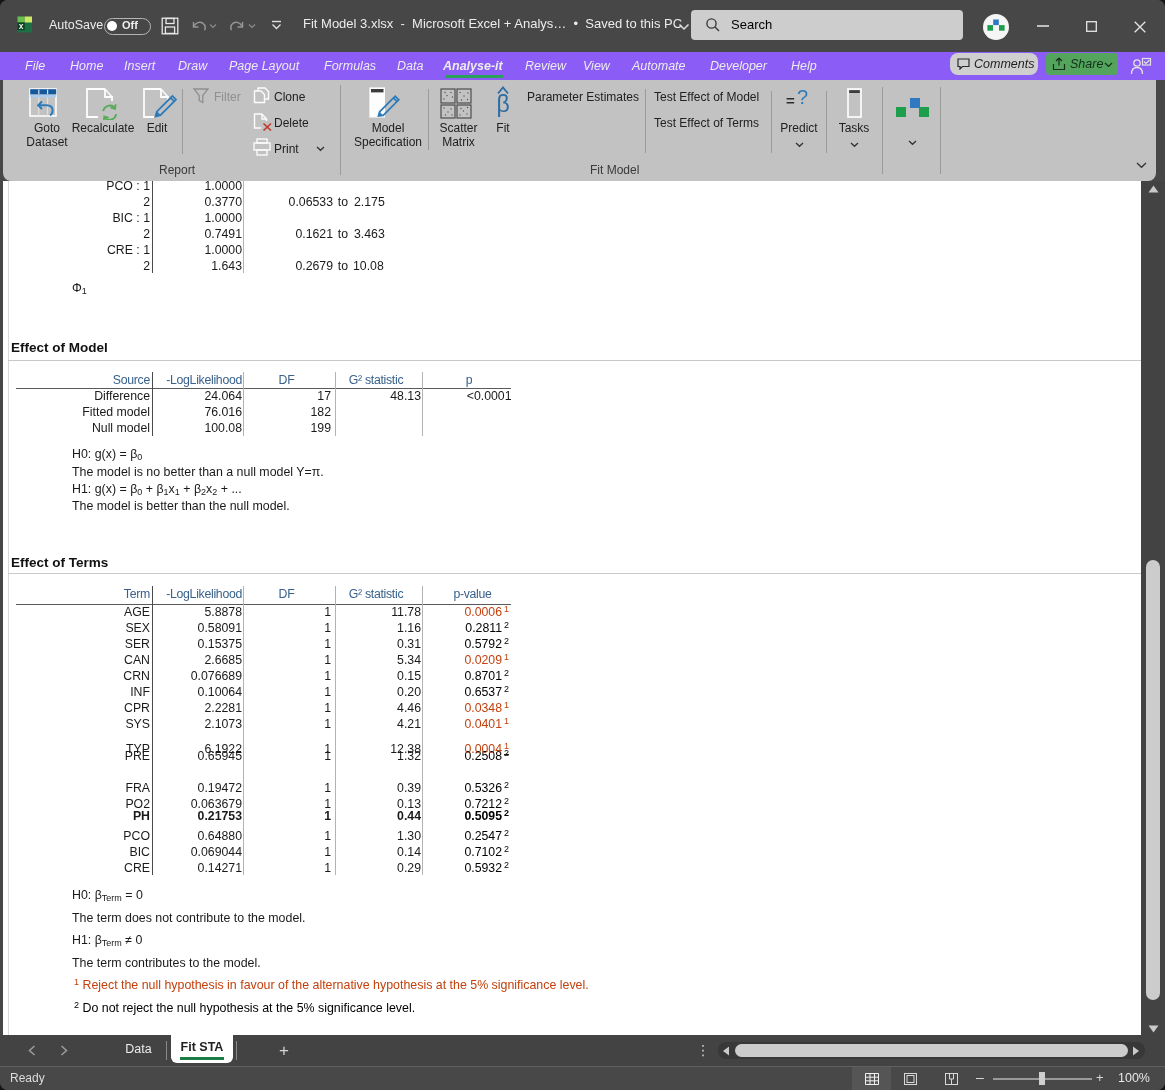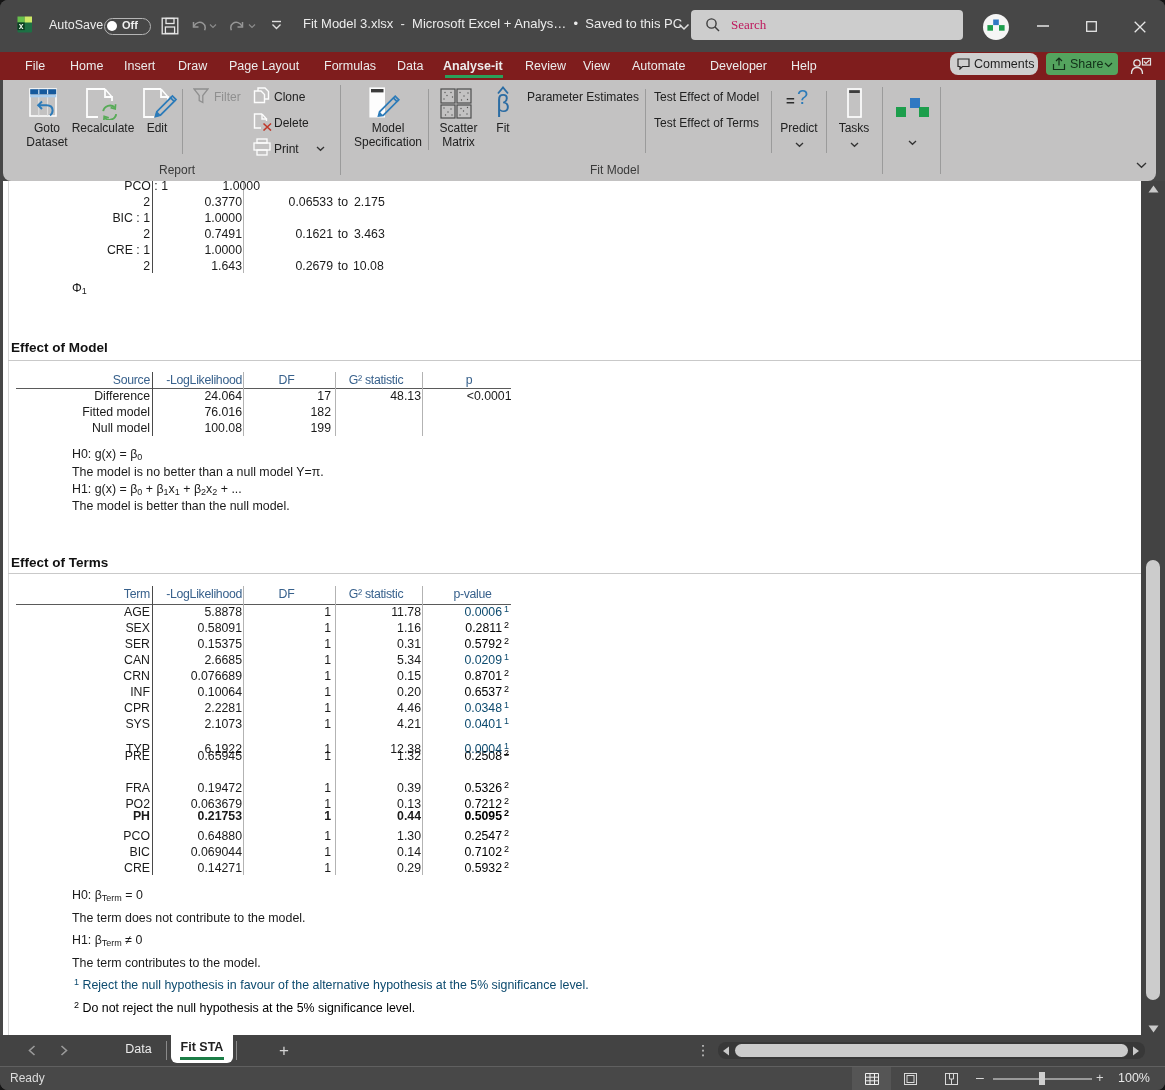--- a/index.html
+++ b/index.html
@@ -9,21 +9,21 @@
 .abs{position:absolute;}
 
 #title{position:absolute;left:0;top:0;width:1165px;height:52px;background:#474747;}
 .ttxt{position:absolute;color:#ececec;font-size:12.5px;line-height:16px;white-space:nowrap;}
 #srch{position:absolute;left:691px;top:10px;width:272px;height:30px;background:#cdcdcd;border-radius:4px;}
 #avatar{position:absolute;left:983px;top:14px;width:26px;height:26px;border-radius:13px;background:#f5f5f5;}
 #toggle{position:absolute;left:104px;top:18px;width:45px;height:15px;border:1px solid #b5b5b5;border-radius:9px;}
 #toggle .knob{position:absolute;left:2px;top:1.5px;width:10px;height:10px;border-radius:5px;background:#fff;}
 #toggle .lbl{position:absolute;left:17px;top:0px;color:#efefef;font-size:11px;line-height:13px;font-weight:bold;}
 
-#menurow{position:absolute;left:0;top:52px;width:1165px;height:28px;background:#7f1d1d;}
+#menurow{position:absolute;left:0;top:52px;width:1165px;height:28px;background:#8b5cf6;font-style:italic;}
 .mi{position:absolute;top:0;height:28px;line-height:28px;color:#ececec;font-size:12.5px;white-space:nowrap;}
 #cmtbtn{position:absolute;left:950px;top:1px;width:88px;height:22px;background:#cfcfcf;border-radius:8px;color:#1f1f1f;font-size:12.5px;line-height:22px;}
 #sharebtn{position:absolute;left:1046px;top:1px;width:72px;height:22px;background:#54a45e;border-radius:4px;color:#123019;font-size:12.5px;line-height:22px;}
 
 #ribbon{position:absolute;left:3px;top:80px;width:1153px;height:101px;background:#c3c2c2;border-radius:0 0 8px 8px;}
 .rlbl{position:absolute;color:#212121;font-size:12px;line-height:14px;white-space:nowrap;text-align:center;}
 .rdiv{position:absolute;width:1px;background:#9b9b9b;}
 .glbl{position:absolute;color:#3a3a3a;font-size:12px;white-space:nowrap;}
 
 #content{position:absolute;left:3px;top:181px;width:1138px;height:854px;background:#ffffff;overflow:hidden;font-size:12.3px;color:#1a1a1a;}
@@ -34,21 +34,21 @@
 .c3{width:89px;}
 .c4{width:90px;}
 .c5{width:81px;}
 .hd{color:#38618c;letter-spacing:-0.3px;}
 .vline{position:absolute;width:1px;}
 .dark{background:#4a4a4a;}
 .lite{background:#b3b3b3;}
 .hline{position:absolute;height:1px;}
 .sect{position:absolute;left:8px;font-weight:bold;font-size:13.5px;color:#111;white-space:nowrap;}
 .note{position:absolute;left:69px;font-size:12.4px;line-height:16.6px;color:#1a1a1a;white-space:nowrap;}
-.red{color:#0c4a6e;}
+.red{color:#c2410c;}
 .grn{color:#000000;}
 sup.s{font-size:9px;vertical-align:baseline;position:relative;top:-4px;margin-left:2px;}
 sub.b{font-size:9px;vertical-align:baseline;position:relative;top:2px;}
 
 #sheetbar{position:absolute;left:0;top:1035px;width:1165px;height:31px;background:#434343;}
 #statusbar{position:absolute;left:0;top:1066px;width:1165px;height:24px;background:#484848;border-top:1px solid #606060;box-sizing:border-box;}
 #vscroll{position:absolute;left:1141px;top:181px;width:24px;height:854px;background:#434343;}
 </style>
 </head>
 <body>
@@ -96,21 +96,21 @@
     </svg>
     <div class="ttxt" style="left:303px;top:16px;font-size:13px;">Fit Model 3.xlsx &nbsp;-&nbsp; Microsoft Excel + Analys… &nbsp;•&nbsp; Saved to this PC</div>
     <svg class="abs" style="left:678px;top:23px" width="12" height="8" viewBox="0 0 12 8">
         <path d="M1.5 1.5 L6 6 L10.5 1.5" fill="none" stroke="#e0e0e0" stroke-width="1.5"></path>
       </svg>
     <div id="srch">
       <svg class="abs" style="left:14px;top:7px" width="16" height="16" viewBox="0 0 16 16">
         <circle cx="6.5" cy="6.5" r="4.6" fill="none" stroke="#3d3d3d" stroke-width="1.4"></circle>
         <path d="M10 10 L14 14" stroke="#3d3d3d" stroke-width="1.4"></path>
       </svg>
-      <div class="abs" style="left:40px;top:7px;color:#be185d;font-size:13px;line-height:16px;font-family:Liberation Serif, serif;">Search</div>
+      <div class="abs" style="left:40px;top:7px;color:#000000;font-size:13px;line-height:16px;">Search</div>
     </div>
     <div id="avatar">
       <svg class="abs" style="left:4px;top:5px" width="18" height="16" viewBox="0 0 18 16">
         <rect x="6.2" y="0.5" width="5.6" height="5.6" fill="#2f78c2"></rect>
         <rect x="0.4" y="6.1" width="5.6" height="5.6" fill="#1d9e4c"></rect>
         <rect x="12" y="6.1" width="5.6" height="5.6" fill="#1d9e4c"></rect>
       </svg>
     </div>
 
     <svg class="abs" style="left:1037px;top:25px" width="12" height="2" viewBox="0 0 12 2">
@@ -307,21 +307,21 @@
     <div class="glbl" style="left:587px;top:83px;">Fit Model</div>
     <svg class="abs" style="left:1133px;top:82px" width="11" height="7" viewBox="0 0 11 7">
         <path d="M1 1 L5.5 5.3 L10 1" fill="none" stroke="#333" stroke-width="1.3"></path>
       </svg>
   </div>
   <div id="content">
     <div class="abs" style="left:5px;top:0;width:1px;height:854px;background:#d9d9d9;"></div>
 
     <div class="vline dark" style="left:148.5px;top:0;height:92px;"></div>
     <div class="vline lite" style="left:240px;top:0;height:92px;"></div>
-    <div class="row" style="top:-3px;padding-left:18px;"><span class="cc c1">PCO&nbsp;:&nbsp;1</span><span class="cc c2">1.0000</span></div>
+    <div class="row" style="top:-3px;"><span class="cc c1">PCO&nbsp;:&nbsp;1</span><span class="cc c2">1.0000</span></div>
     <div class="row" style="top:13px;"><span class="cc c1">2</span><span class="cc c2">0.3770</span><span class="cc" style="width:91px;">0.06533</span><span class="cc" style="width:20px;text-align:center;">to</span><span style="margin-left:1px;">2.175</span></div>
     <div class="row" style="top:29px;"><span class="cc c1">BIC&nbsp;:&nbsp;1</span><span class="cc c2">1.0000</span></div>
     <div class="row" style="top:45px;"><span class="cc c1">2</span><span class="cc c2">0.7491</span><span class="cc" style="width:91px;">0.1621</span><span class="cc" style="width:20px;text-align:center;">to</span><span style="margin-left:1px;">3.463</span></div>
     <div class="row" style="top:61px;"><span class="cc c1">CRE&nbsp;:&nbsp;1</span><span class="cc c2">1.0000</span></div>
     <div class="row" style="top:77px;"><span class="cc c1">2</span><span class="cc c2">1.643</span><span class="cc" style="width:91px;">0.2679</span><span class="cc" style="width:20px;text-align:center;">to</span><span style="margin-left:0;">10.08</span></div>
     <div class="row" style="top:99px;left:69px;">Φ<sub class="b">1</sub></div>
 
     <div class="sect" style="top:159px;">Effect of Model</div>
     <div class="hline" style="left:5px;top:178.5px;width:1133px;background:#c9c9c9;"></div>
     <div class="row hd" style="top:191px;"><span class="cc c1">Source</span><span class="cc c2">-LogLikelihood</span><span class="cc c3" style="text-align:center;">DF</span><span class="cc c4" style="text-align:center;">G² statistic</span><span class="cc" style="width:96px;text-align:center;">p</span></div>

